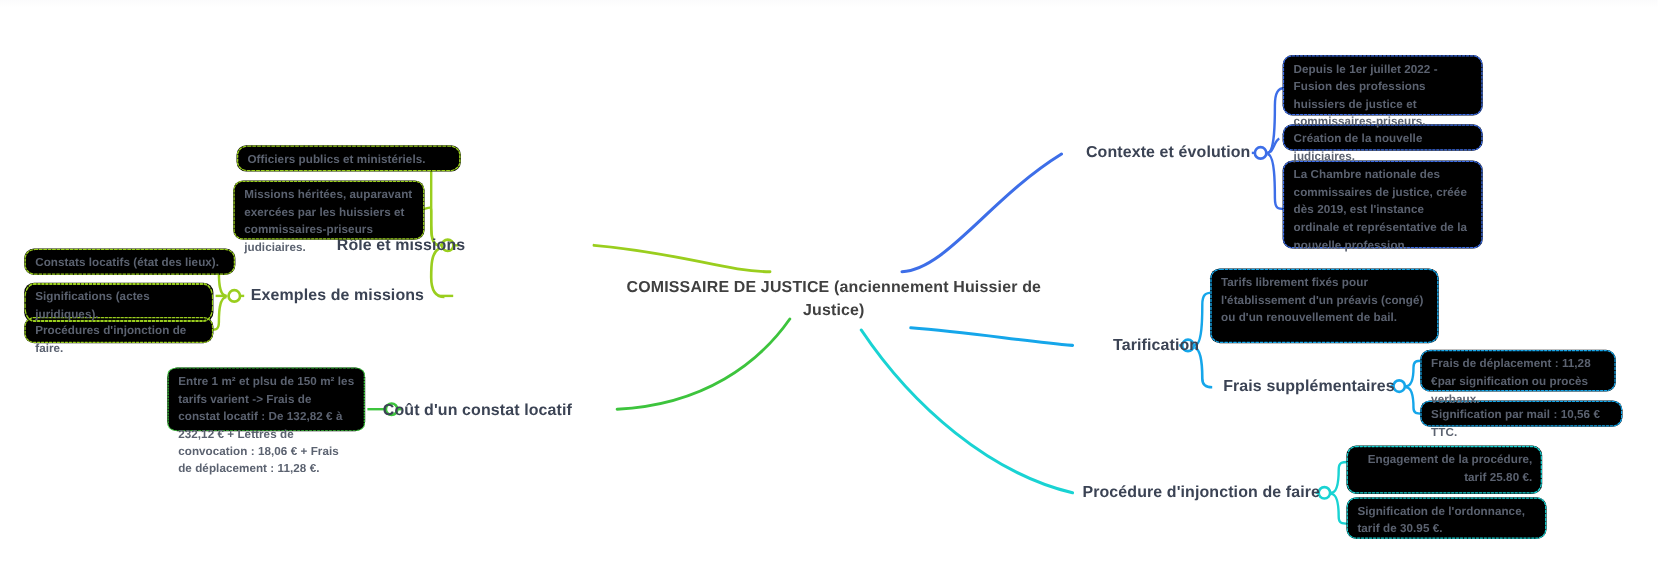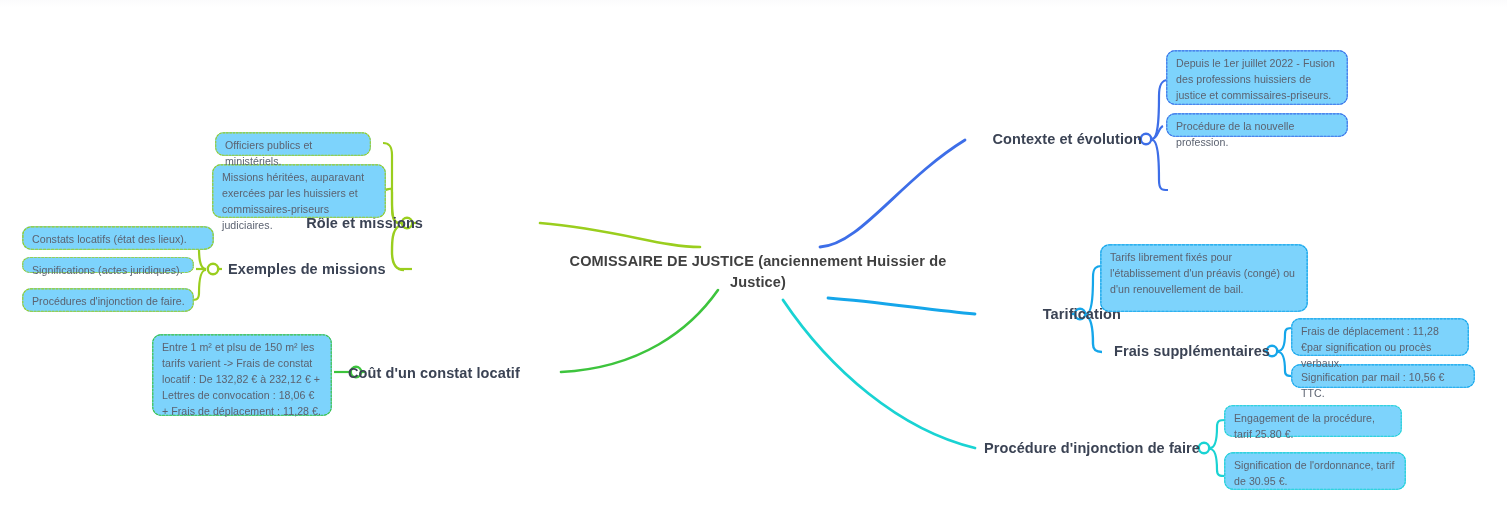--- a/index.html
+++ b/index.html
@@ -38,33 +38,34 @@
   }
   
   .branch-label {
     font-weight: bold;
     font-size: 14.5px;
     color: #3b4354;
     line-height: 1.3;
     white-space: nowrap;
     letter-spacing: .1px;
   }
-  .branch-label.r { text-align: right; }
+  .branch-label.r { text-align: center; }
   .branch-label.l { text-align: right; }
   
   .leaf {
     position: absolute;
     box-sizing: border-box;
     font-size: 10.6px;
     line-height: 1.5;
     color: #5b6270;
     padding: 6px 9px 6px 10px;
-    background: #7dd3fc;
+    background: #000000;
     border-radius: 9px;
     letter-spacing: .05px;
+    font-weight: bold;
   }
   .leaf .txt { position: relative; z-index: 2; display:block; }
   .leaf .wave {
     position: absolute; left: 0; top: 0; width: 100%; height: 100%;
     z-index: 1; overflow: visible;
   }
   .wave rect {
     fill: none;
     stroke-width: 1.15;
     stroke-dasharray: 2.1 1.5;
@@ -130,21 +131,21 @@
   </svg>
 
   <div class="node central" style="left:553px; top:251px; width:410px;">
     <span>COMISSAIRE DE JUSTICE (anciennement Huissier de Justice)</span>
   </div>
 
   <div class="node branch-label l" style="left:255px; top:214px; width:168px;text-align:right;">
     <span>Rôle et missions</span>
   </div>
 
-  <div class="leaf" style="left:215px; top:132px; width:156px; height:24px;">
+  <div class="leaf" style="left:215px; top:132px; width:204px; height:24px;">
     <svg class="wave" viewBox="0 0 170 24" preserveAspectRatio="none">
       <rect x="0.8" y="0.8" width="168.4" height="22.4" rx="8" style="stroke:#9ace1e"></rect>
     </svg>
     <span class="txt">Officiers publics et ministériels.</span>
   </div>
 
   <div class="leaf" style="left:212px; top:164px; width:174px; height:54px;">
     <svg class="wave" viewBox="0 0 174 54" preserveAspectRatio="none">
       <rect x="0.8" y="0.8" width="172.4" height="52.4" rx="8" style="stroke:#9ace1e"></rect>
     </svg>
@@ -155,39 +156,39 @@
     <span>Exemples de missions</span>
   </div>
 
   <div class="leaf" style="left:22px; top:226px; width:192px; height:24px;">
     <svg class="wave" viewBox="0 0 172 24" preserveAspectRatio="none">
       <rect x="0.8" y="0.8" width="170.4" height="22.4" rx="8" style="stroke:#9ace1e"></rect>
     </svg>
     <span class="txt">Constats locatifs (état des lieux).</span>
   </div>
 
-  <div class="leaf" style="left:22px; top:257px; width:172px; height:16px;">
+  <div class="leaf" style="left:22px; top:257px; width:172px; height:36px;">
     <svg class="wave" viewBox="0 0 172 24" preserveAspectRatio="none">
       <rect x="0.8" y="0.8" width="170.4" height="22.4" rx="8" style="stroke:#9ace1e"></rect>
     </svg>
     <span class="txt">Significations (actes juridiques).</span>
   </div>
 
   <div class="leaf" style="left:22px; top:288px; width:172px; height:24px;">
     <svg class="wave" viewBox="0 0 172 24" preserveAspectRatio="none">
       <rect x="0.8" y="0.8" width="170.4" height="22.4" rx="8" style="stroke:#9ace1e"></rect>
     </svg>
     <span class="txt">Procédures d'injonction de faire.</span>
   </div>
 
   <div class="node branch-label l" style="left:348px; top:364px; width:185px; text-align:left;">
     <span>Coût d'un constat locatif</span>
   </div>
 
-  <div class="leaf" style="left:152px; top:334px; width:180px; height:82px;">
+  <div class="leaf" style="left:152px; top:334px; width:180px; height:58px;">
     <svg class="wave" viewBox="0 0 180 82" preserveAspectRatio="none">
       <rect x="0.8" y="0.8" width="178.4" height="80.4" rx="8" style="stroke:#3dc43d"></rect>
     </svg>
     <span class="txt">Entre 1 m² et plsu de 150 m² les tarifs varient -&gt; Frais de constat locatif : De 132,82 € à 232,12 € + Lettres de convocation : 18,06 € + Frais de déplacement : 11,28 €.</span>
   </div>
 
   <div class="node branch-label r" style="left:982px; top:130px; width:160px;">
     <span>Contexte et évolution</span>
   </div>
 
@@ -195,23 +196,29 @@
     <svg class="wave" viewBox="0 0 182 55" preserveAspectRatio="none">
       <rect x="0.8" y="0.8" width="180.4" height="53.4" rx="8" style="stroke:#3d6ee8"></rect>
     </svg>
     <span class="txt">Depuis le 1er juillet 2022 - Fusion des professions huissiers de justice et commissaires-priseurs.</span>
   </div>
 
   <div class="leaf" style="left:1166px; top:113px; width:182px; height:24px;">
     <svg class="wave" viewBox="0 0 182 24" preserveAspectRatio="none">
       <rect x="0.8" y="0.8" width="180.4" height="22.4" rx="8" style="stroke:#3d6ee8"></rect>
     </svg>
-    <span class="txt">Procédure de la nouvelle profession.</span>
-  </div>
-
+    <span class="txt">Création de la nouvelle judiciaires.</span>
+  </div>
+
+  <div class="leaf" style="left:1166px; top:146px; width:182px; height:80px;">
+    <svg class="wave" viewBox="0 0 182 80" preserveAspectRatio="none">
+      <rect x="0.8" y="0.8" width="180.4" height="78.4" rx="8" style="stroke:#3d6ee8"></rect>
+    </svg>
+    <span class="txt">La Chambre nationale des commissaires de justice, créée dès 2019, est l'instance ordinale et représentative de la nouvelle profession.</span>
+  </div>
 
   <div class="node branch-label r" style="left:981px; top:305px; width:140px;">
     <span>Tarification</span>
   </div>
 
   <div class="leaf" style="left:1100px; top:244px; width:208px; height:68px;">
     <svg class="wave" viewBox="0 0 186 68" preserveAspectRatio="none">
       <rect x="0.8" y="0.8" width="184.4" height="66.4" rx="8" style="stroke:#15a6ea"></rect>
     </svg>
     <span class="txt">Tarifs librement fixés pour l'établissement d'un préavis (congé) ou d'un renouvellement de bail.</span>
@@ -232,21 +239,21 @@
     <svg class="wave" viewBox="0 0 184 24" preserveAspectRatio="none">
       <rect x="0.8" y="0.8" width="182.4" height="22.4" rx="8" style="stroke:#15a6ea"></rect>
     </svg>
     <span class="txt">Signification par mail : 10,56 € TTC.</span>
   </div>
 
   <div class="node branch-label r" style="left:984px; top:439px; width:215px;">
     <span>Procédure d'injonction de faire</span>
   </div>
 
-  <div class="leaf" style="left:1224px; top:405px; width:178px; height:32px;">
+  <div class="leaf" style="left:1224px; top:405px; width:178px; height:44px;text-align:right;">
     <svg class="wave" viewBox="0 0 178 38" preserveAspectRatio="none">
       <rect x="0.8" y="0.8" width="176.4" height="36.4" rx="8" style="stroke:#19d3d3"></rect>
     </svg>
     <span class="txt">Engagement de la procédure, tarif 25.80 €.</span>
   </div>
 
   <div class="leaf" style="left:1224px; top:452px; width:182px; height:38px;">
     <svg class="wave" viewBox="0 0 182 38" preserveAspectRatio="none">
       <rect x="0.8" y="0.8" width="180.4" height="36.4" rx="8" style="stroke:#19d3d3"></rect>
     </svg>

